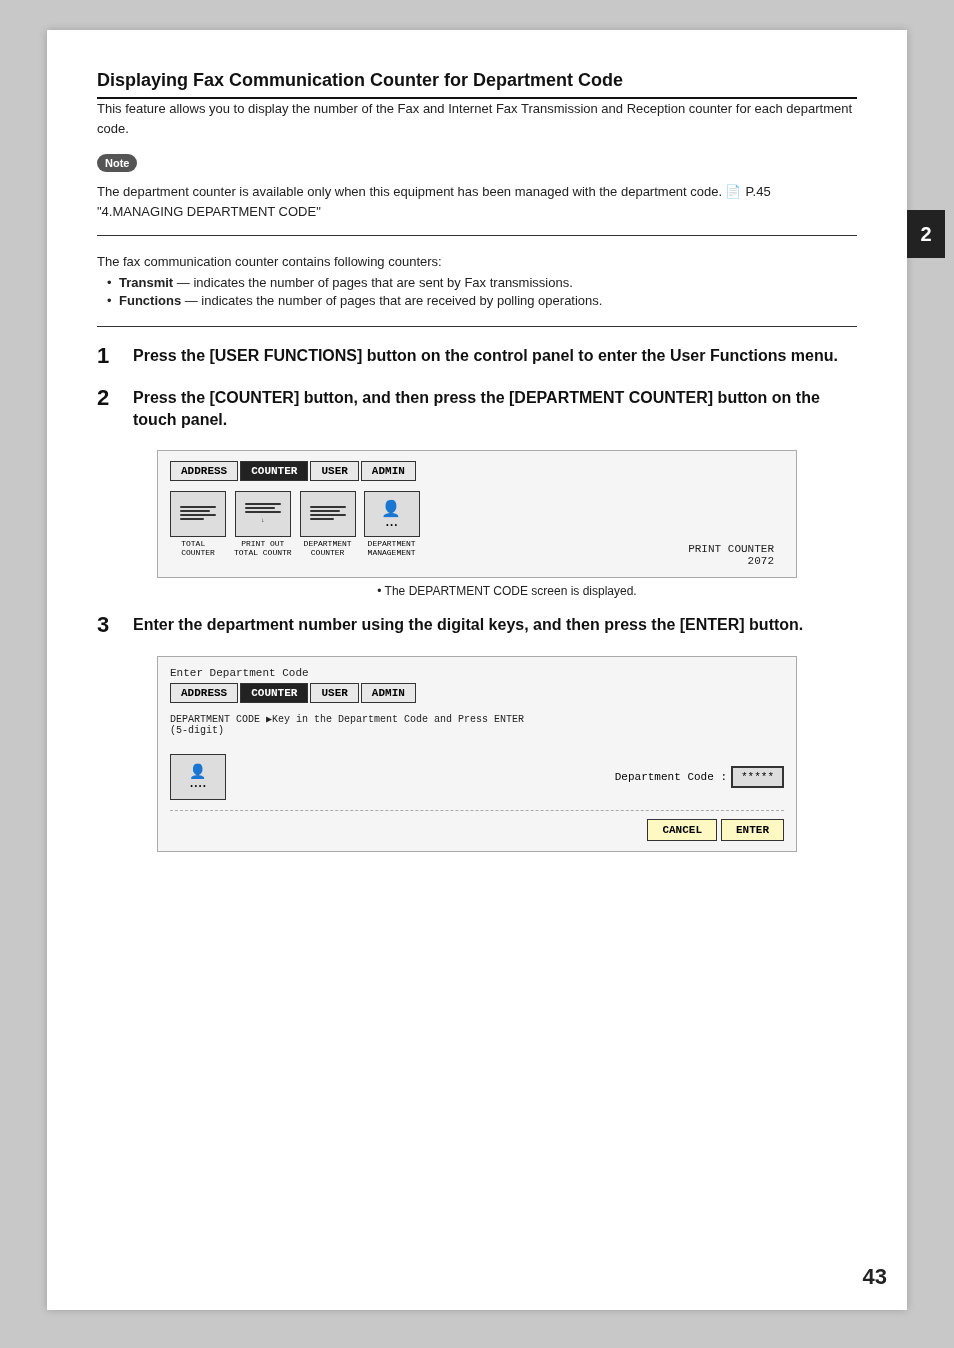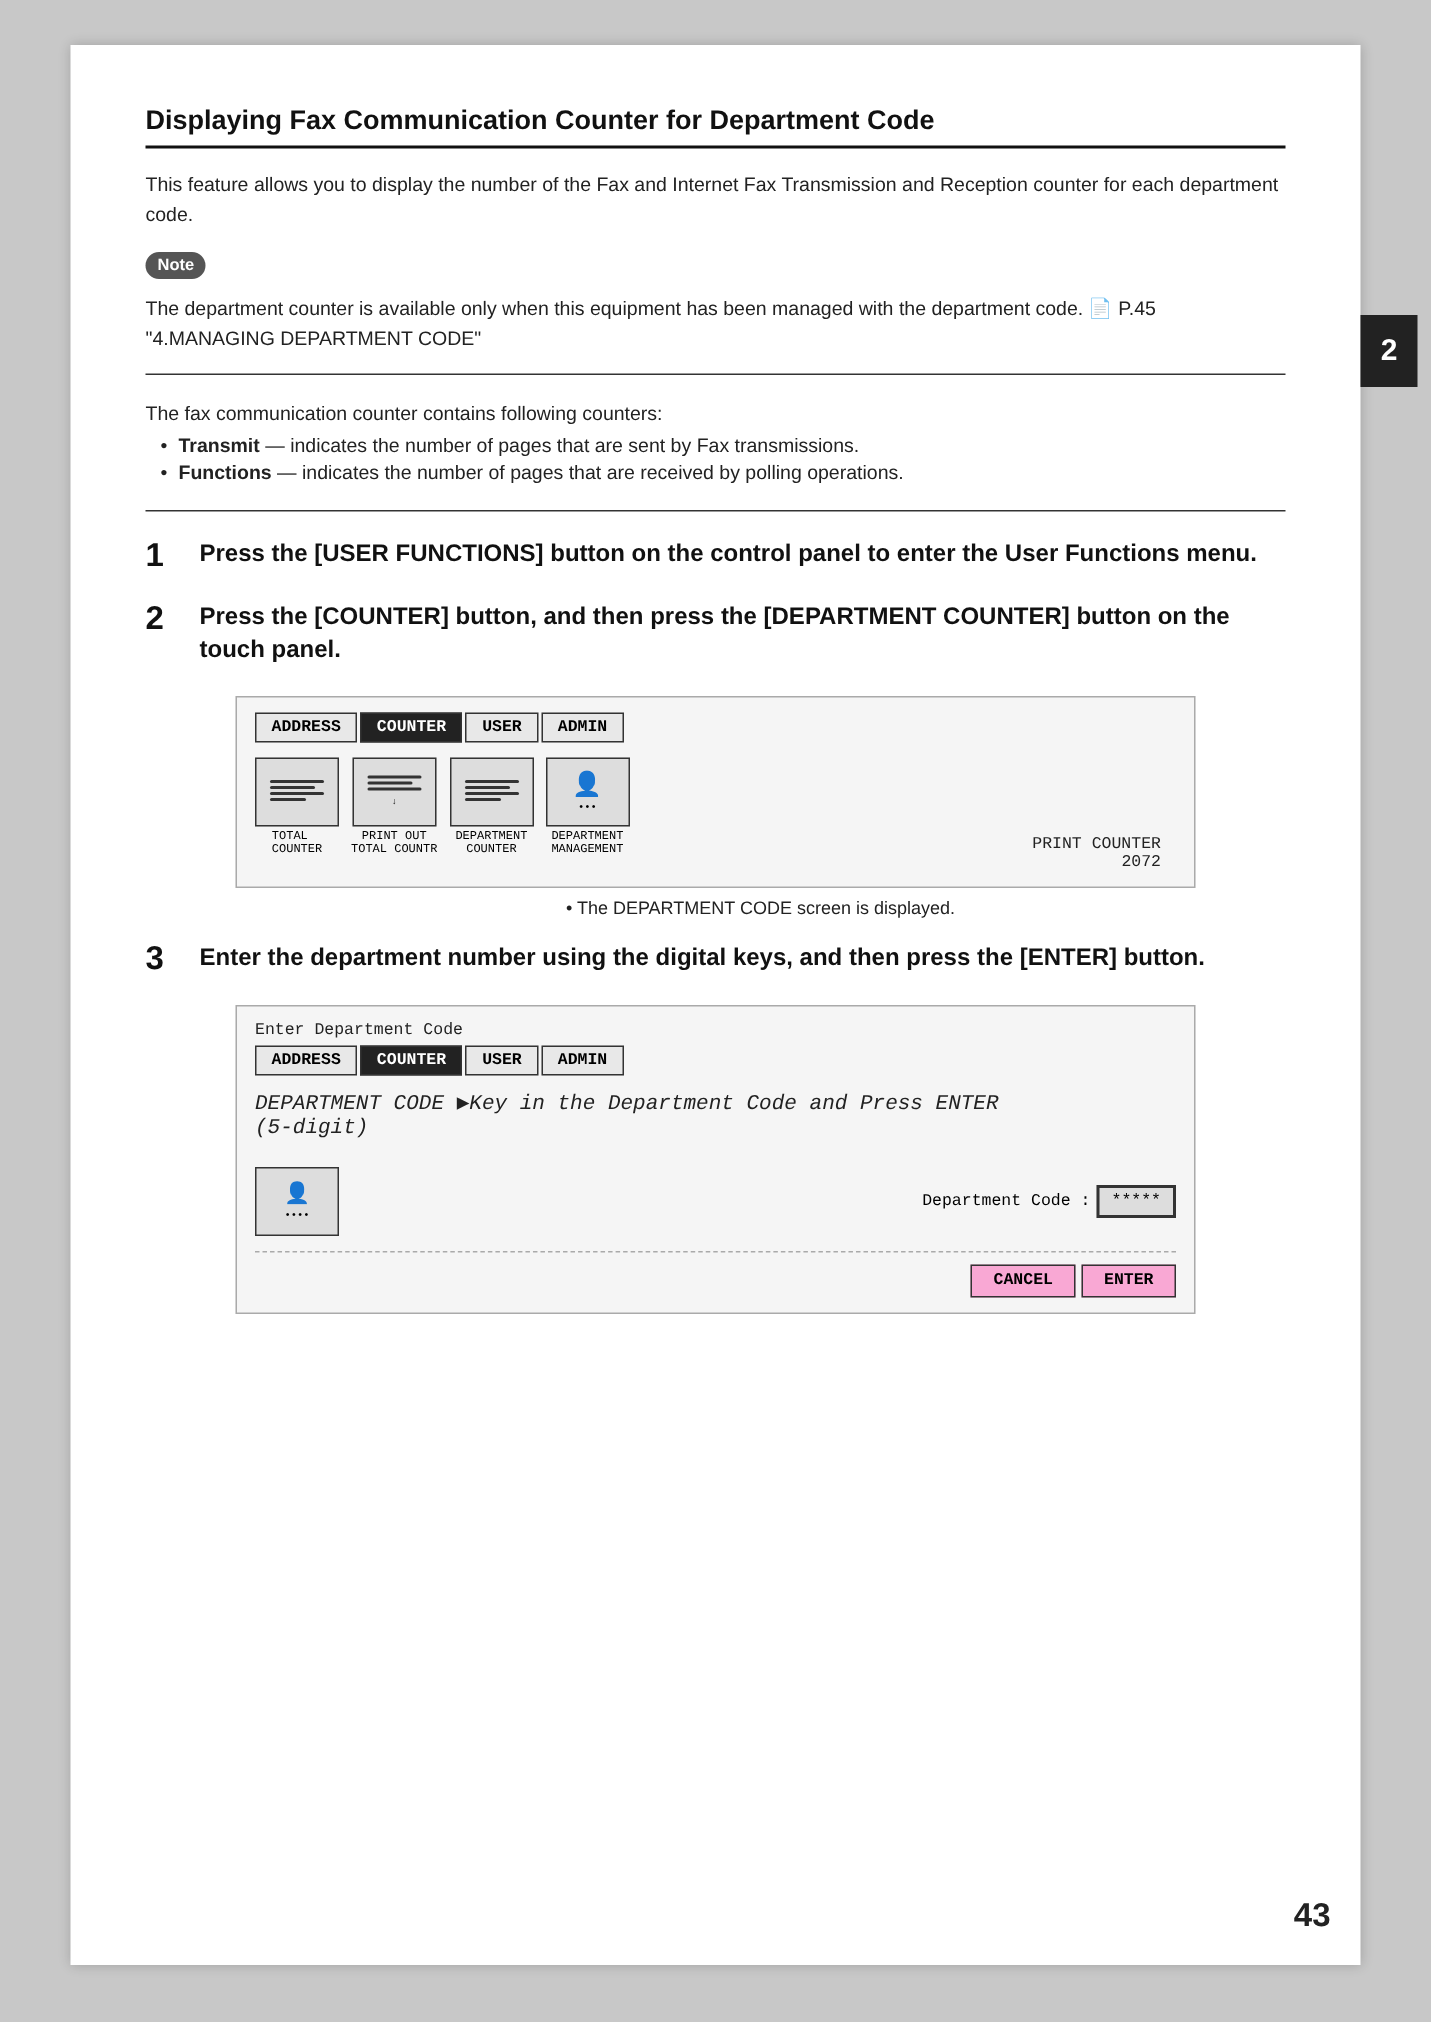--- a/index.html
+++ b/index.html
@@ -42,21 +42,20 @@
       display: flex;
       align-items: center;
       justify-content: center;
     }
     h1.section-title {
       font-size: 18px;
       font-weight: bold;
       color: #111;
       border-bottom: 2.5px solid #111;
       padding-bottom: 6px;
-      margin-bottom: 14px;
     }
     .intro-text {
       font-size: 13px;
       color: #222;
       margin-bottom: 14px;
       line-height: 1.5;
     }
     .note-box {
       display: flex;
       align-items: flex-start;
@@ -214,24 +213,23 @@
     }
     
     .screen2-header {
       font-family: 'Courier New', Courier, monospace;
       font-size: 11px;
       color: #222;
       margin-bottom: 4px;
     }
     .screen2-dept-row {
       font-family: 'Courier New', Courier, monospace;
-      font-size: 14px;
+      font-size: 10px;
       color: #222;
       margin-bottom: 18px;
-      font-style: italic;
     }
     .screen2-content {
       display: flex;
       align-items: center;
       gap: 20px;
       margin-top: 8px;
     }
     .screen2-icon {
       width: 56px;
       height: 46px;
@@ -257,21 +255,21 @@
     .screen2-bottom-bar {
       display: flex;
       justify-content: flex-end;
       gap: 4px;
       margin-top: 10px;
       padding-top: 8px;
       border-top: 1px dashed #aaa;
     }
     .screen2-btn {
       border: 1.5px solid #333;
-      background: #f9a8d4;
+      background: #fef9c3;
       padding: 4px 14px;
       font-size: 11px;
       font-weight: bold;
       font-family: 'Courier New', Courier, monospace;
     }
     .divider-line {
       border: none;
       border-top: 1.5px solid #333;
       margin: 14px 0 18px 0;
     }

